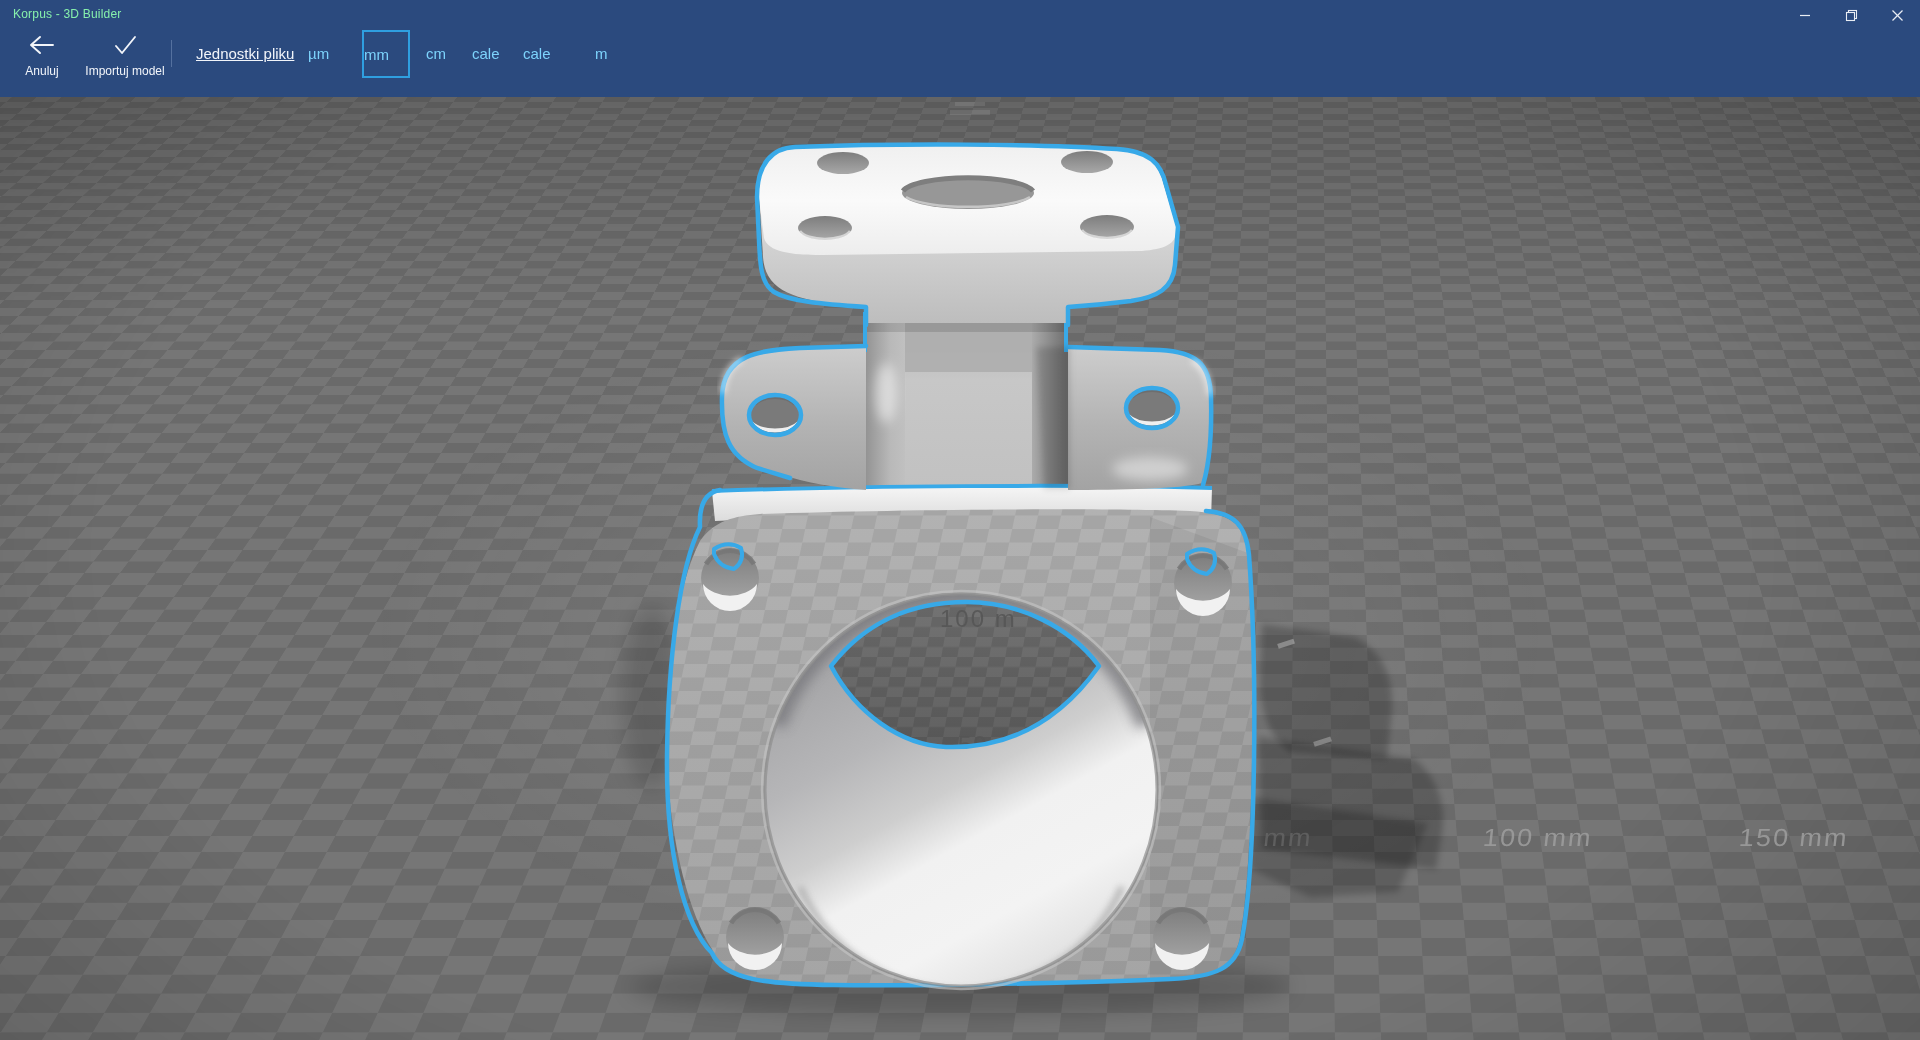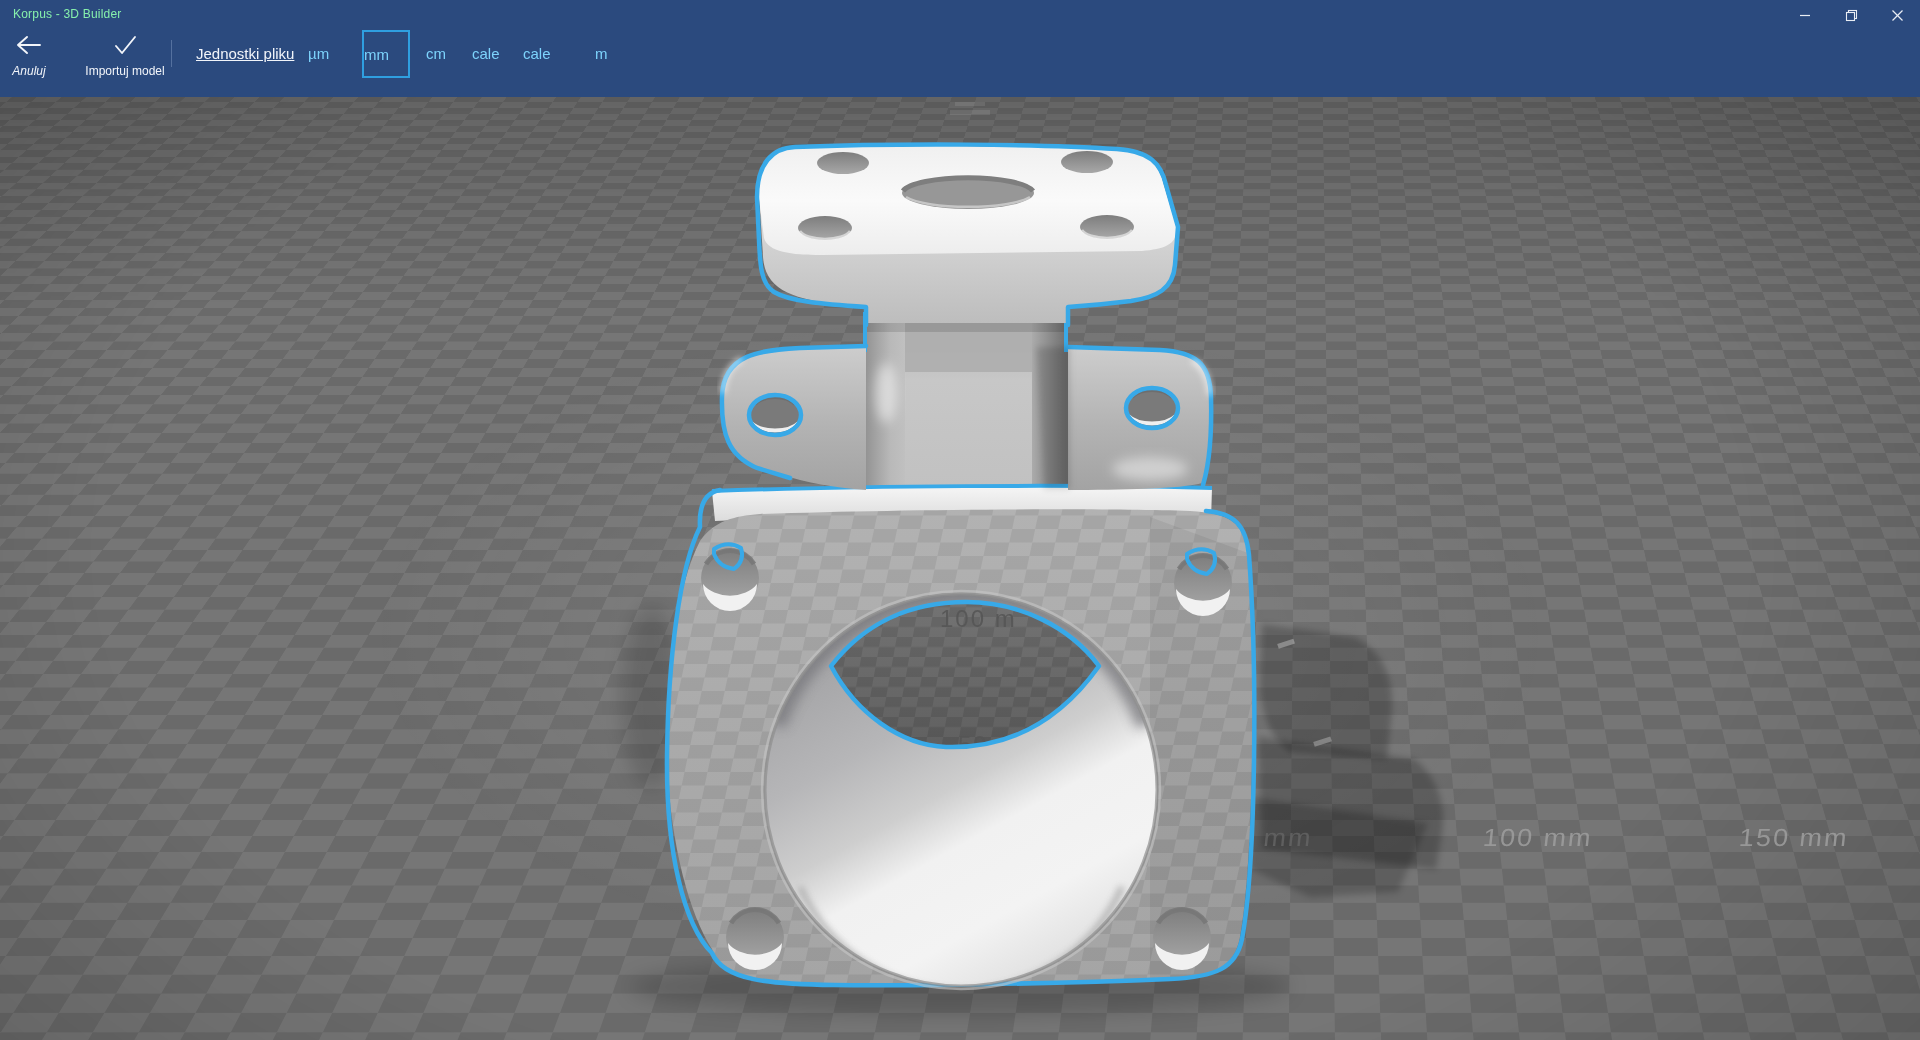--- a/index.html
+++ b/index.html
@@ -20,21 +20,21 @@
   .win-btn{
     position:absolute;top:0;width:46px;height:30px;display:flex;align-items:center;justify-content:center;cursor:default;
   }
   .win-btn svg{display:block;}
   .btn-min{right:92px;} .btn-restore{right:46px;} .btn-close{right:0;}
   .tb-btn{
     position:absolute;top:28px;height:64px;text-align:center;color:#f2f5fa;
   }
   .tb-btn .ico{display:block;margin:6px auto 4px auto;}
   .tb-btn .lbl{display:block;font-size:12px;margin-top:2px;white-space:nowrap;}
-  .btn-cancel{left:3px;width:52px;font-style:italic;}
+  .btn-cancel{left:16px;width:52px;}
   .btn-import{left:76px;width:98px;text-align:center;}
   .tb-divider{
     position:absolute;left:171px;top:40px;width:1px;height:27px;background:#55719f;
   }
   .units-label{
     position:absolute;left:196px;top:45px;font-size:15px;color:#f2f5fa;white-space:nowrap;text-decoration:underline;
   }
   .unit{
     position:absolute;top:45px;font-size:15px;color:#7dd3fc;text-align:left;cursor:default;
   }

